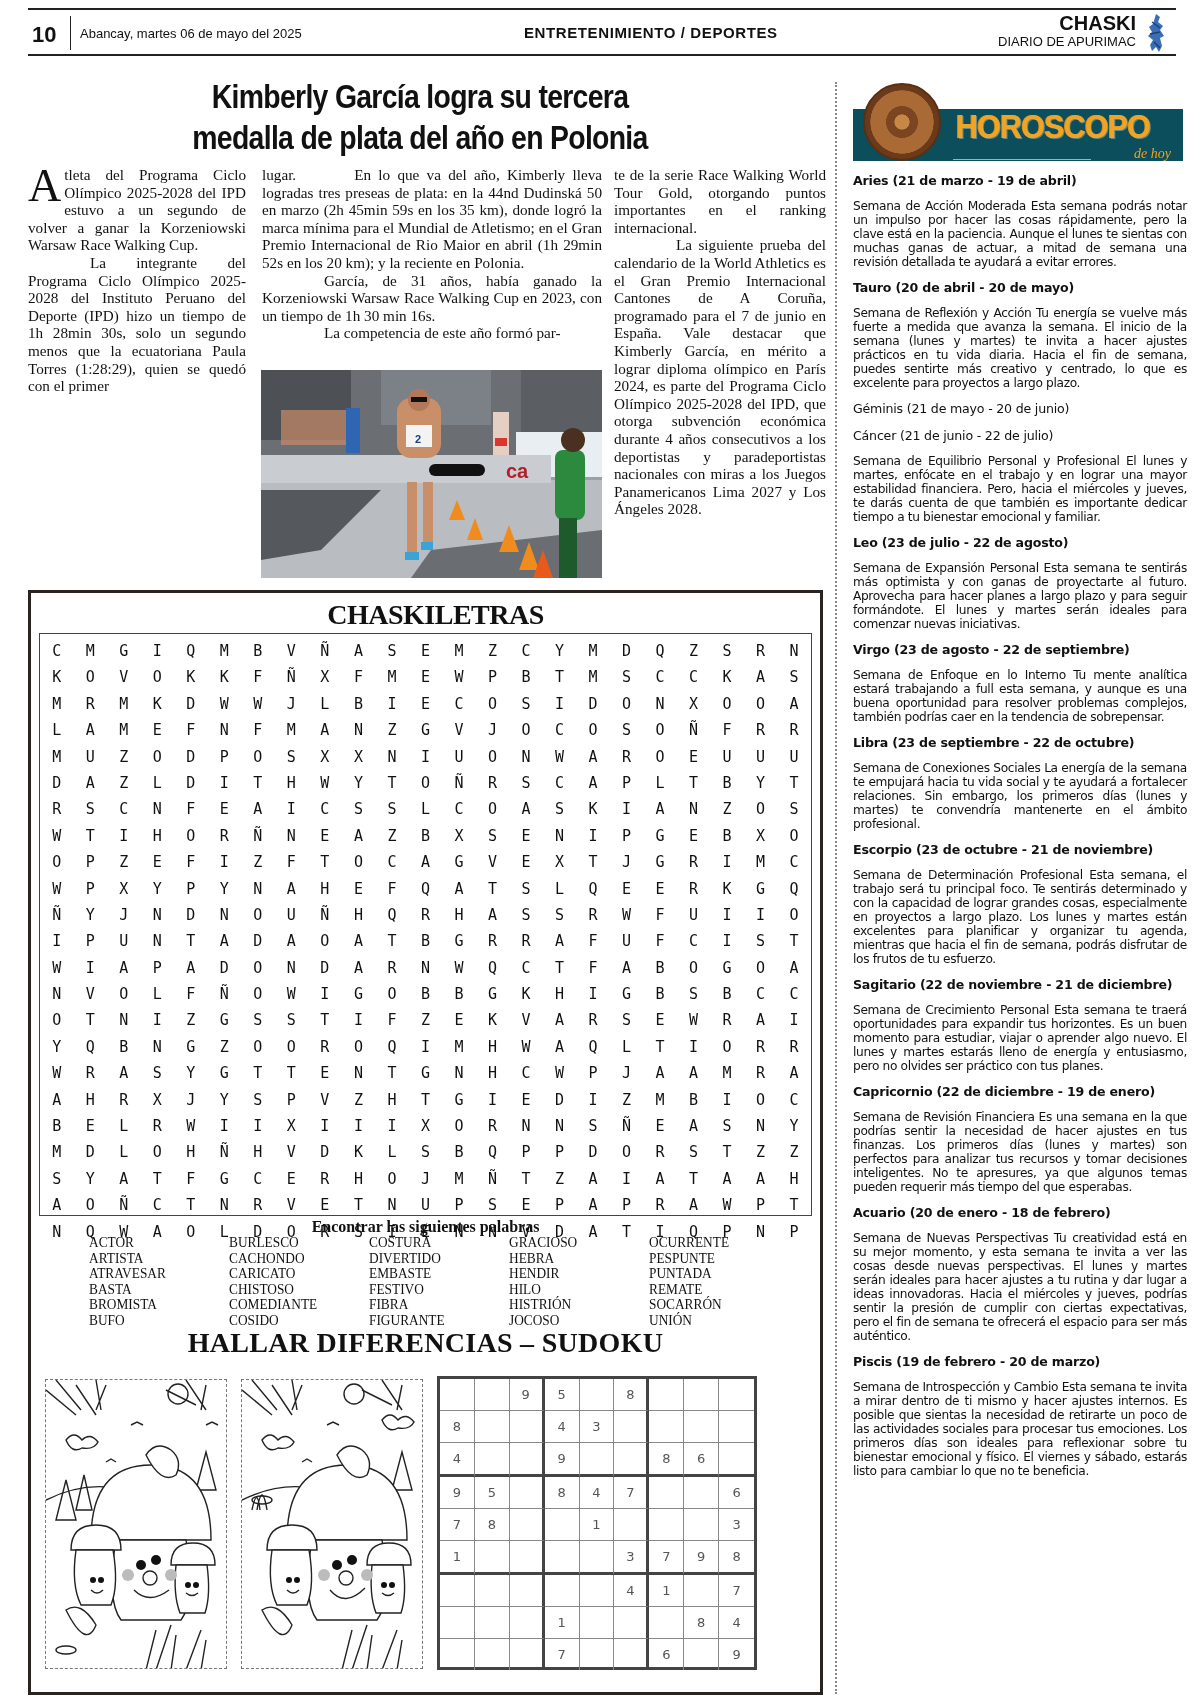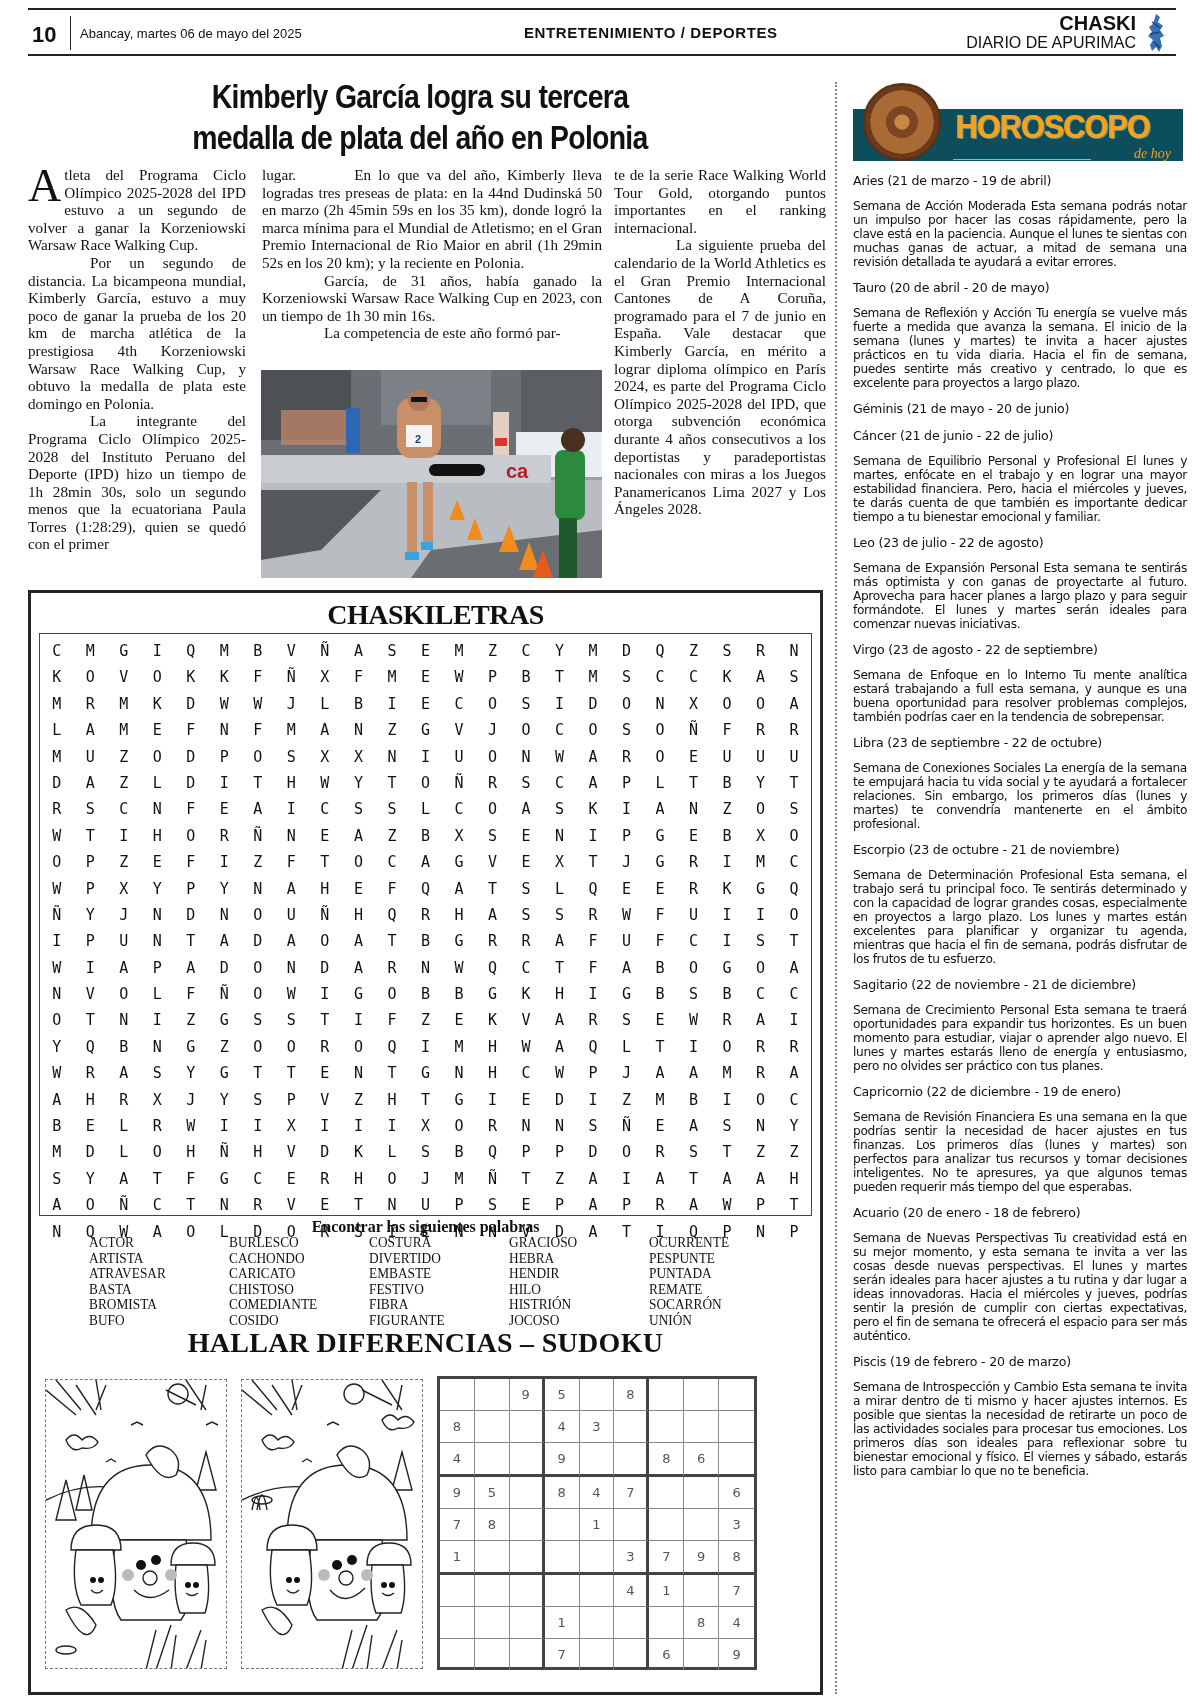--- a/index.html
+++ b/index.html
@@ -8,21 +8,21 @@
 
   
   .masthead { position: absolute; left: 28px; top: 8px; width: 1148px; height: 48px;
     border-top: 2px solid #222; border-bottom: 2px solid #222; }
   .pg-num { position: absolute; left: 4px; top: 12px; font: bold 22px "Liberation Sans", sans-serif; }
   .pg-sep { position: absolute; left: 42px; top: 6px; width: 1px; height: 34px; background: #222; }
   .pg-date { position: absolute; left: 52px; top: 16px; font: 13px "Liberation Sans", sans-serif; }
   .pg-section { position: absolute; left: 496px; top: 14px; font: bold 15px "Liberation Sans", sans-serif; letter-spacing: 0.6px; }
   .brand { position: absolute; right: 40px; top: 2px; text-align: right; font-family: "Liberation Sans", sans-serif; }
   .brand-name { font-weight: bold; font-size: 20px; line-height: 22px; }
-  .brand-sub { font-size: 16px; }
+  .brand-sub { font-size: 13px; }
   .brand-logo { position: absolute; right: 6px; top: 2px; width: 28px; height: 42px; }
 
   
   .article-title { position: absolute; left: 120px; top: 76px; width: 600px; text-align: center;
     font: bold 33px/41px "Liberation Sans", sans-serif; letter-spacing: -0.8px; transform: scaleX(0.86); transform-origin: center; }
   .col { position: absolute; top: 166px; font-size: 15.2px; line-height: 17.6px; text-align: justify; hyphens: auto; }
   .col p { text-indent: 0; }
   .col p.ind { text-indent: 62px; }
   .col1 { left: 28px; width: 218px; }
   .col2 { left: 262px; width: 340px; }
@@ -58,21 +58,21 @@
   .horo-banner { position: absolute; left: 853px; top: 83px; width: 356px; height: 84px; }
   .horo-band { position: absolute; left: 0; top: 26px; width: 330px; height: 52px; background: #0d4e5c; }
   .horo-wheel { position: absolute; left: 10px; top: 0; width: 78px; height: 78px; border-radius: 50%;
     background: radial-gradient(circle, #c88845 0 14%, #7a4520 15% 30%, #a96a35 31% 60%, #6b3a1a 61% 100%); border: 2px solid #5a2f12; }
   .horo-word { position: absolute; left: 103px; top: 24px; font: bold 34px "Liberation Sans", sans-serif; color: #f0a424;
     letter-spacing: -1px; text-shadow: 1px 1px 0 #fff5, -1px 0 0 #d58a1a; transform: scaleX(0.9); transform-origin: left; }
   .horo-sub { position: absolute; right: 38px; top: 63px; font: italic 14px "Liberation Serif", serif; color: #f0a424; }
   .horo-line { position: absolute; left: 100px; top: 76px; width: 138px; height: 1px; background: #f0a424; }
   .horo-list { position: absolute; left: 853px; top: 173px; width: 334px; font-family: "DejaVu Sans", sans-serif; }
   .sign { margin-bottom: 11px; }
-  .sign-title { font-size: 12.6px; line-height: 16px; font-weight: normal; margin-bottom: 10px; letter-spacing: -0.2px; }
+  .sign-title { font-size: 12.6px; line-height: 16px; font-weight: bold; margin-bottom: 10px; letter-spacing: -0.2px; }
   .sign-title.normal { font-weight: normal; }
   .sign-text { font-size: 12.2px; line-height: 14px; text-align: justify; letter-spacing: -0.35px; }
 </style>
 </head>
 <body>
 
 <header class="masthead">
   <span class="pg-num">10</span>
   <span class="pg-sep"></span>
   <span class="pg-date">Abancay, martes 06 de mayo del 2025</span>
@@ -84,21 +84,20 @@
   <svg class="brand-logo" viewBox="0 0 28 42">
     <path d="M14 2 l4 3 -2 5 5 4 -3 4 4 6 -4 2 2 8 -3 6 -3-5 -4 4 -2-6 3-5 -5-4 4-4 -3-5 4-3z" fill="#3a6fb5"></path>
     <path d="M10 10 l8 6 M8 22 l10 -2 M12 30 l6 6" stroke="#1d3f78" stroke-width="1.5"></path>
   </svg>
 </header>
 
 <h1 class="article-title">Kimberly García logra su tercera medalla de plata del año en Polonia</h1>
 
 <div class="col col1">
   <p><span class="dropcap">A</span><span>tleta del Programa Ciclo Olímpico 2025-2028 del IPD estuvo a un segundo de volver a ganar la Korzeniowski Warsaw Race Walking Cup.</span></p>
-  <p class="ind">Por un segundo de distancia. La bicampeona mundial, Kimberly García, estuvo a muy poco de ganar la prueba de los 20 km de marcha atlética de la prestigiosa 4th Korzeniowski Warsaw Race Walking Cup, y obtuvo la medalla de plata este domingo en Polonia.</p>
   <p class="ind">La integrante del Programa Ciclo Olímpico 2025-2028 del Instituto Peruano del Deporte (IPD) hizo un tiempo de 1h 28min 30s, solo un segundo menos que la ecuatoriana Paula Torres (1:28:29), quien se quedó con el primer</p>
 </div>
 
 <div class="col col2">
   <p style="white-space: pre-wrap;">lugar.        En lo que va del año, Kimberly lleva logradas tres preseas de plata: en la 44nd Dudinská 50 en marzo (2h 45min 59s en los 35 km), donde logró la marca mínima para el Mundial de Atletismo; en el Gran Premio Internacional de Rio Maior en abril (1h 29min 52s en los 20 km); y la reciente en Polonia.</p>
   <p class="ind">García, de 31 años, había ganado la Korzeniowski Warsaw Race Walking Cup en 2023, con un tiempo de 1h 30 min 16s.</p>
   <p class="ind">La competencia de este año formó par-</p>
 </div>
 
 <div class="photo">

